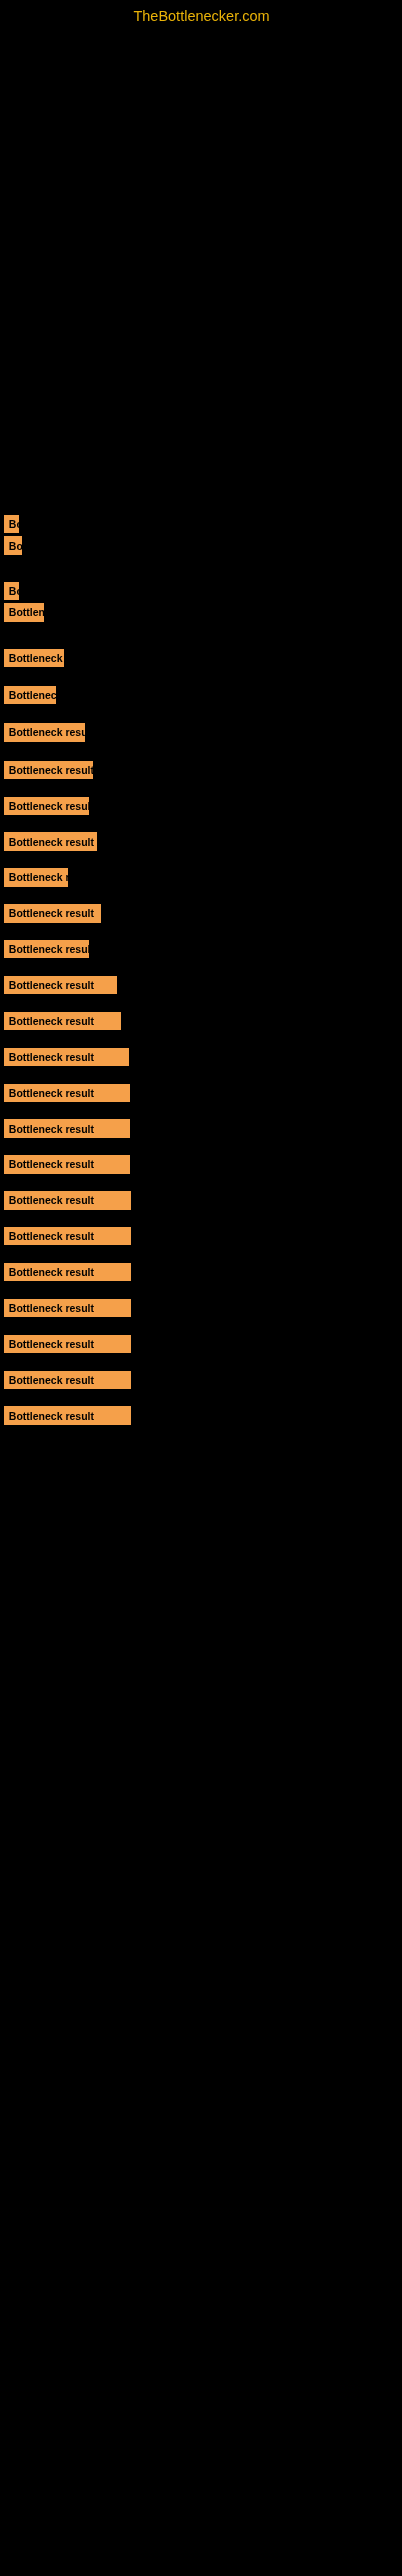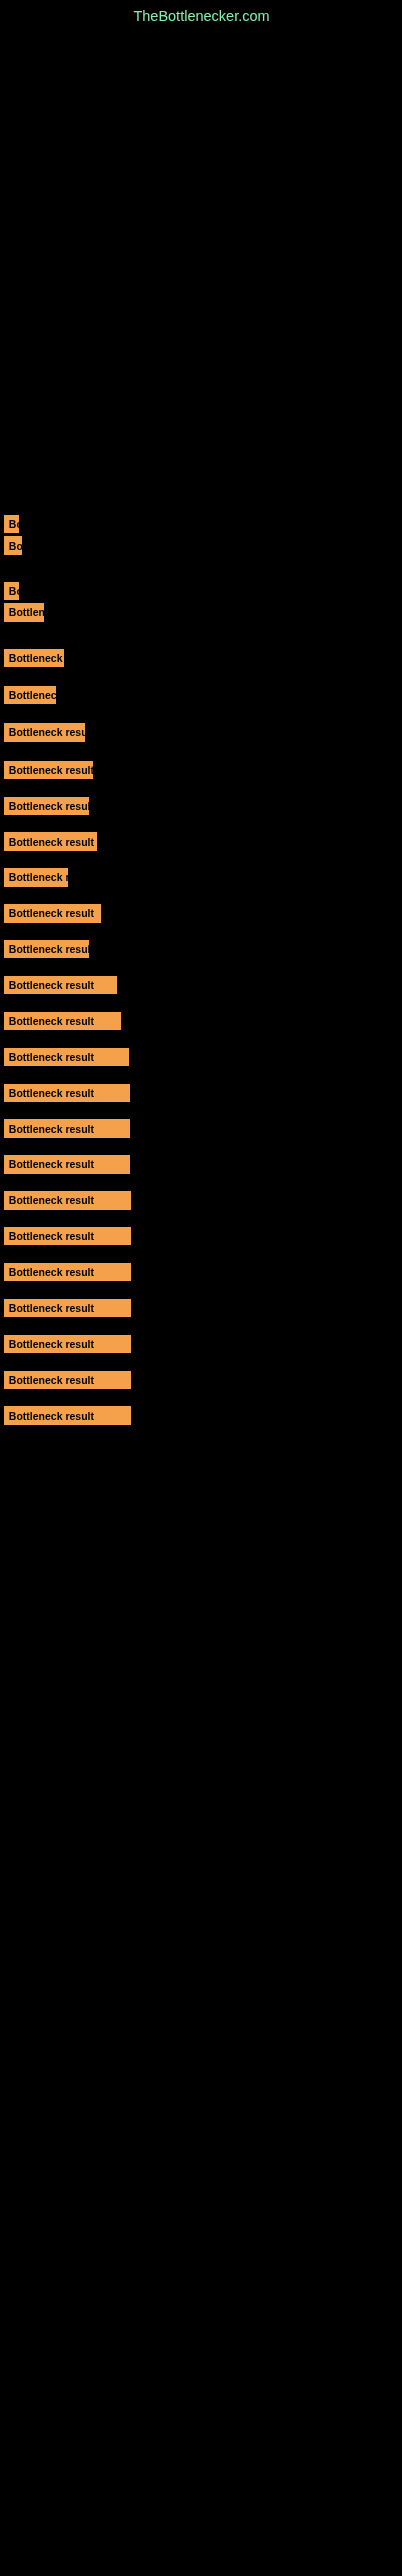--- a/index.html
+++ b/index.html
@@ -8,21 +8,21 @@
       box-sizing: border-box;
     }
     body {
       background-color: #000000;
       width: 403px;
       min-height: 2576px;
       font-family: Arial, sans-serif;
       position: relative;
     }
     .site-title {
-      color: #86efac;
+      color: #eab308;
       font-size: 14.5px;
       text-align: center;
       padding-top: 8px;
       padding-bottom: 8px;
     }
     .result-label {
       background-color: #f5a04a;
       color: #000;
       font-size: 10.5px;
       font-weight: bold;

